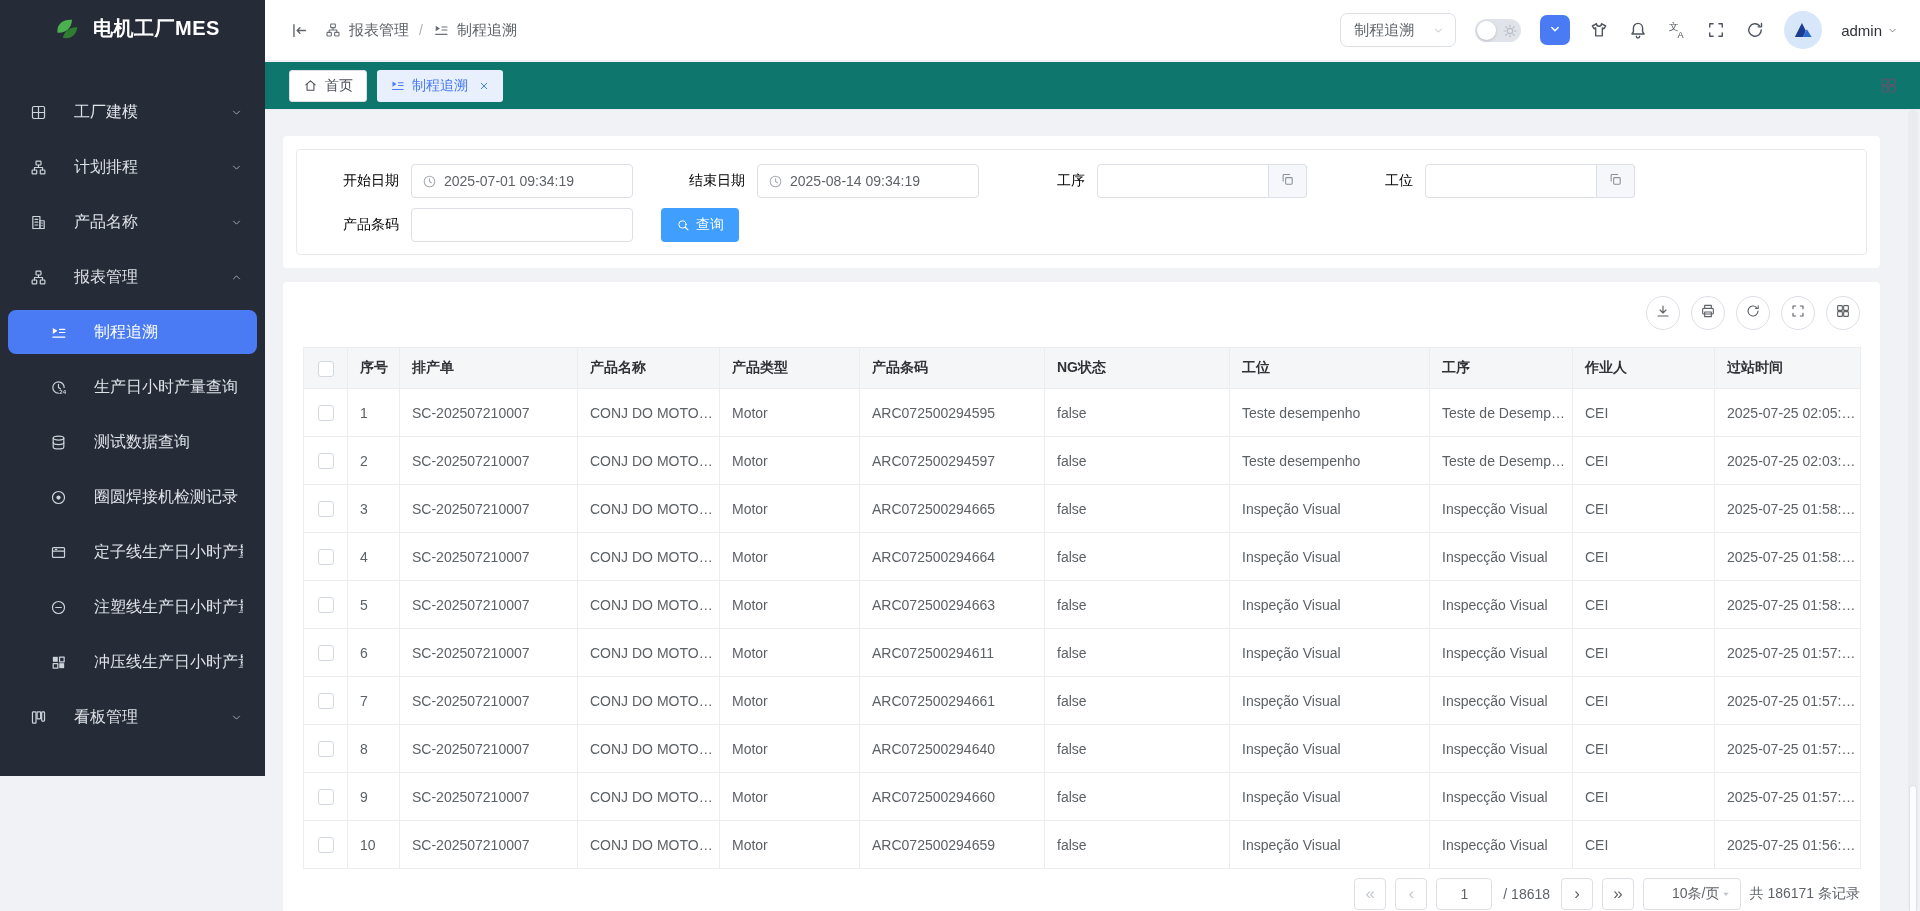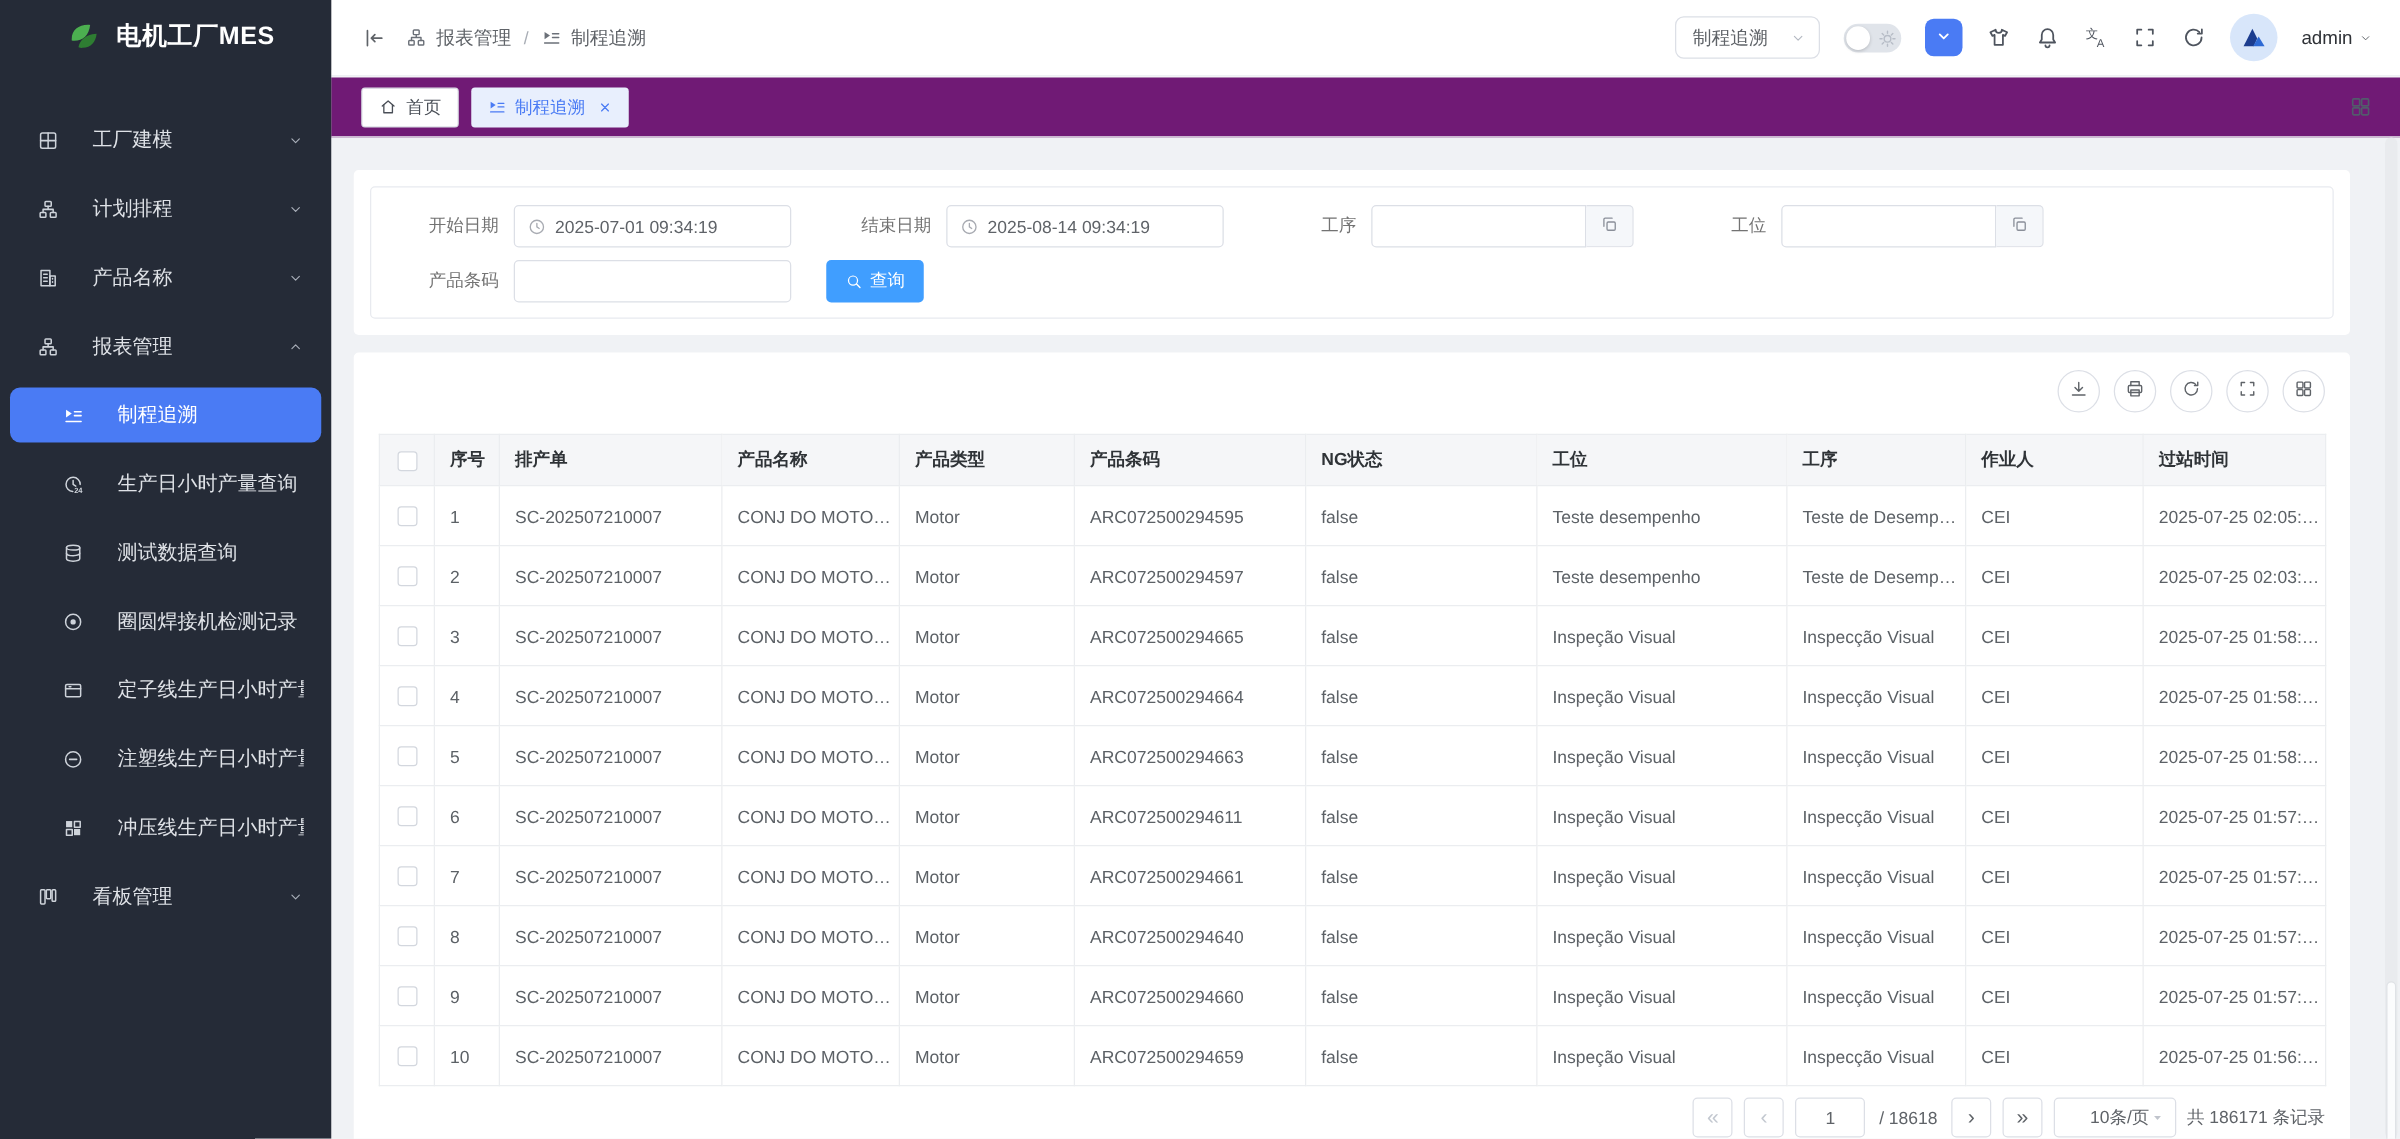--- a/index.html
+++ b/index.html
@@ -1,20 +1,20 @@
 <!DOCTYPE html>
 <html style="--sidebar-bg: #252b37; --accent: #4a7bf4; --primary-button: #409eff; --active-tab-bg: #e8effd; --page-bg: #f0f2f5; --logo-green: #4caf50;"><head>
 <meta charset="utf-8">
 <style>
   * { box-sizing: border-box; margin: 0; padding: 0; }
   html,body { width:1920px; height:911px; overflow:hidden;
     font-family:"Liberation Sans", sans-serif; background:var(--page-bg,#f0f2f5); position:relative; }
 
   
-  .sidebar { position:absolute; left:0; top:0; width:265px; height:911px;
+  .sidebar { position:absolute; left:0; top:0; width:265px; height:776px;
     background:var(--sidebar-bg,#252b37); z-index:5; overflow:hidden; }
   .logo { height:56px; display:flex; align-items:center; padding-left:54px; gap:12px;
     position:relative; z-index:3; background:var(--sidebar-bg,#252b37); cursor:pointer; }
   .logo-icon { width:27px; height:27px; }
   .logo-text { color:#fff; font-size:20px; font-weight:bold; letter-spacing:.5px; }
   .menu { position:absolute; top:48px; left:0; right:0; bottom:0; overflow:hidden; padding:0 8px; }
   .menu-item { height:44px; display:flex; align-items:center; gap:27px;
     padding:0 14px 0 22px; margin-bottom:11px; border-radius:8px;
     color:#dfe2e7; font-size:16px; cursor:pointer; white-space:nowrap; }
   .menu-item .mi { font-size:17px; display:flex; color:#ced3da; flex:0 0 auto; }
@@ -43,39 +43,39 @@
   .switch .sun { position:absolute; right:4px; top:4px; width:15px; height:15px; color:#b7bdc7; }
   .blue-btn { width:30px; height:30px; border-radius:7px; background:var(--accent,#4a7bf4);
     color:#fff; display:flex; align-items:center; justify-content:center; font-size:14px; cursor:pointer; }
   .hicon { font-size:20px; color:#4e545e; display:flex; cursor:pointer; }
   .avatar { width:38px; height:38px; border-radius:50%; background:#d8e6fa; padding:6px;
     display:flex; align-items:center; justify-content:center; overflow:hidden; cursor:pointer; }
   .admin { font-size:15px; color:#2f3237; display:flex; align-items:center; gap:5px; cursor:pointer; }
   .admin .caret { font-size:11px; color:#5f6368; display:flex; }
 
   
-  .tabbar { position:absolute; left:265px; top:62px; right:0; height:48px; background:#701a75;
+  .tabbar { position:absolute; left:265px; top:62px; right:0; height:48px; background:#0f766e;
     border-bottom:1px solid #e9ebef; display:flex; align-items:center; padding:0 22px 0 24px;justify-content:flex-end; }
   .tab { height:32px; border-radius:3px; display:flex; align-items:center; gap:7px;
     padding:0 13px; font-size:14px; margin-right:10px; cursor:pointer; }
   .tab.plain { border:1px solid #dcdfe6; color:#4a4f57; background:#fff; }
   .tab.active { background:var(--active-tab-bg,#e8effd); color:var(--accent,#4a7bf4); }
   .tab .ticon { font-size:15px; display:flex; }
   .tab .close { font-size:12px; margin-left:3px; display:flex; }
   .grid-btn { margin-left:auto; font-size:19px; color:#525b6b; display:flex; cursor:pointer; }
 
   
   .content { position:absolute; left:265px; top:110px; right:0; bottom:0; padding:26px 40px 0 18px; }
 
   .filter-card { background:#fff; border-radius:4px; padding:13px; height:132px; }
   .filter-inner { border:1px solid #e8eaef; border-radius:4px; height:100%;
     padding:14px 20px 0 14px; display:flex; flex-direction:column; gap:10px; }
   .frow { display:flex; align-items:center; }
   .field { display:flex; align-items:center; }
-  .field label { font-size:14px; color:#737373; text-align:right; margin-right:12px; white-space:nowrap; }
+  .field label { font-size:14px; color:#000000; text-align:right; margin-right:12px; white-space:nowrap; }
   .f1 label, .f5 label { min-width:88px; }
   .f2 { margin-left:44px; } .f2 label { min-width:68px; }
   .f3, .f4 { margin-left:66px; } .f3 label, .f4 label { min-width:40px; }
   .input { height:34px; border:1px solid #dcdfe6; border-radius:4px; background:#fff;
     display:flex; align-items:center; }
   .input input { border:none; outline:none; font-size:14px; color:#5f6368; width:100%;
     padding:0 10px; background:transparent; font-family:inherit; }
   .date-input { width:222px; }
   .date-input .cicon { color:#a8abb2; font-size:15px; margin-left:10px; display:flex; flex:0 0 auto; }
   .date-input input { padding-left:7px; }

